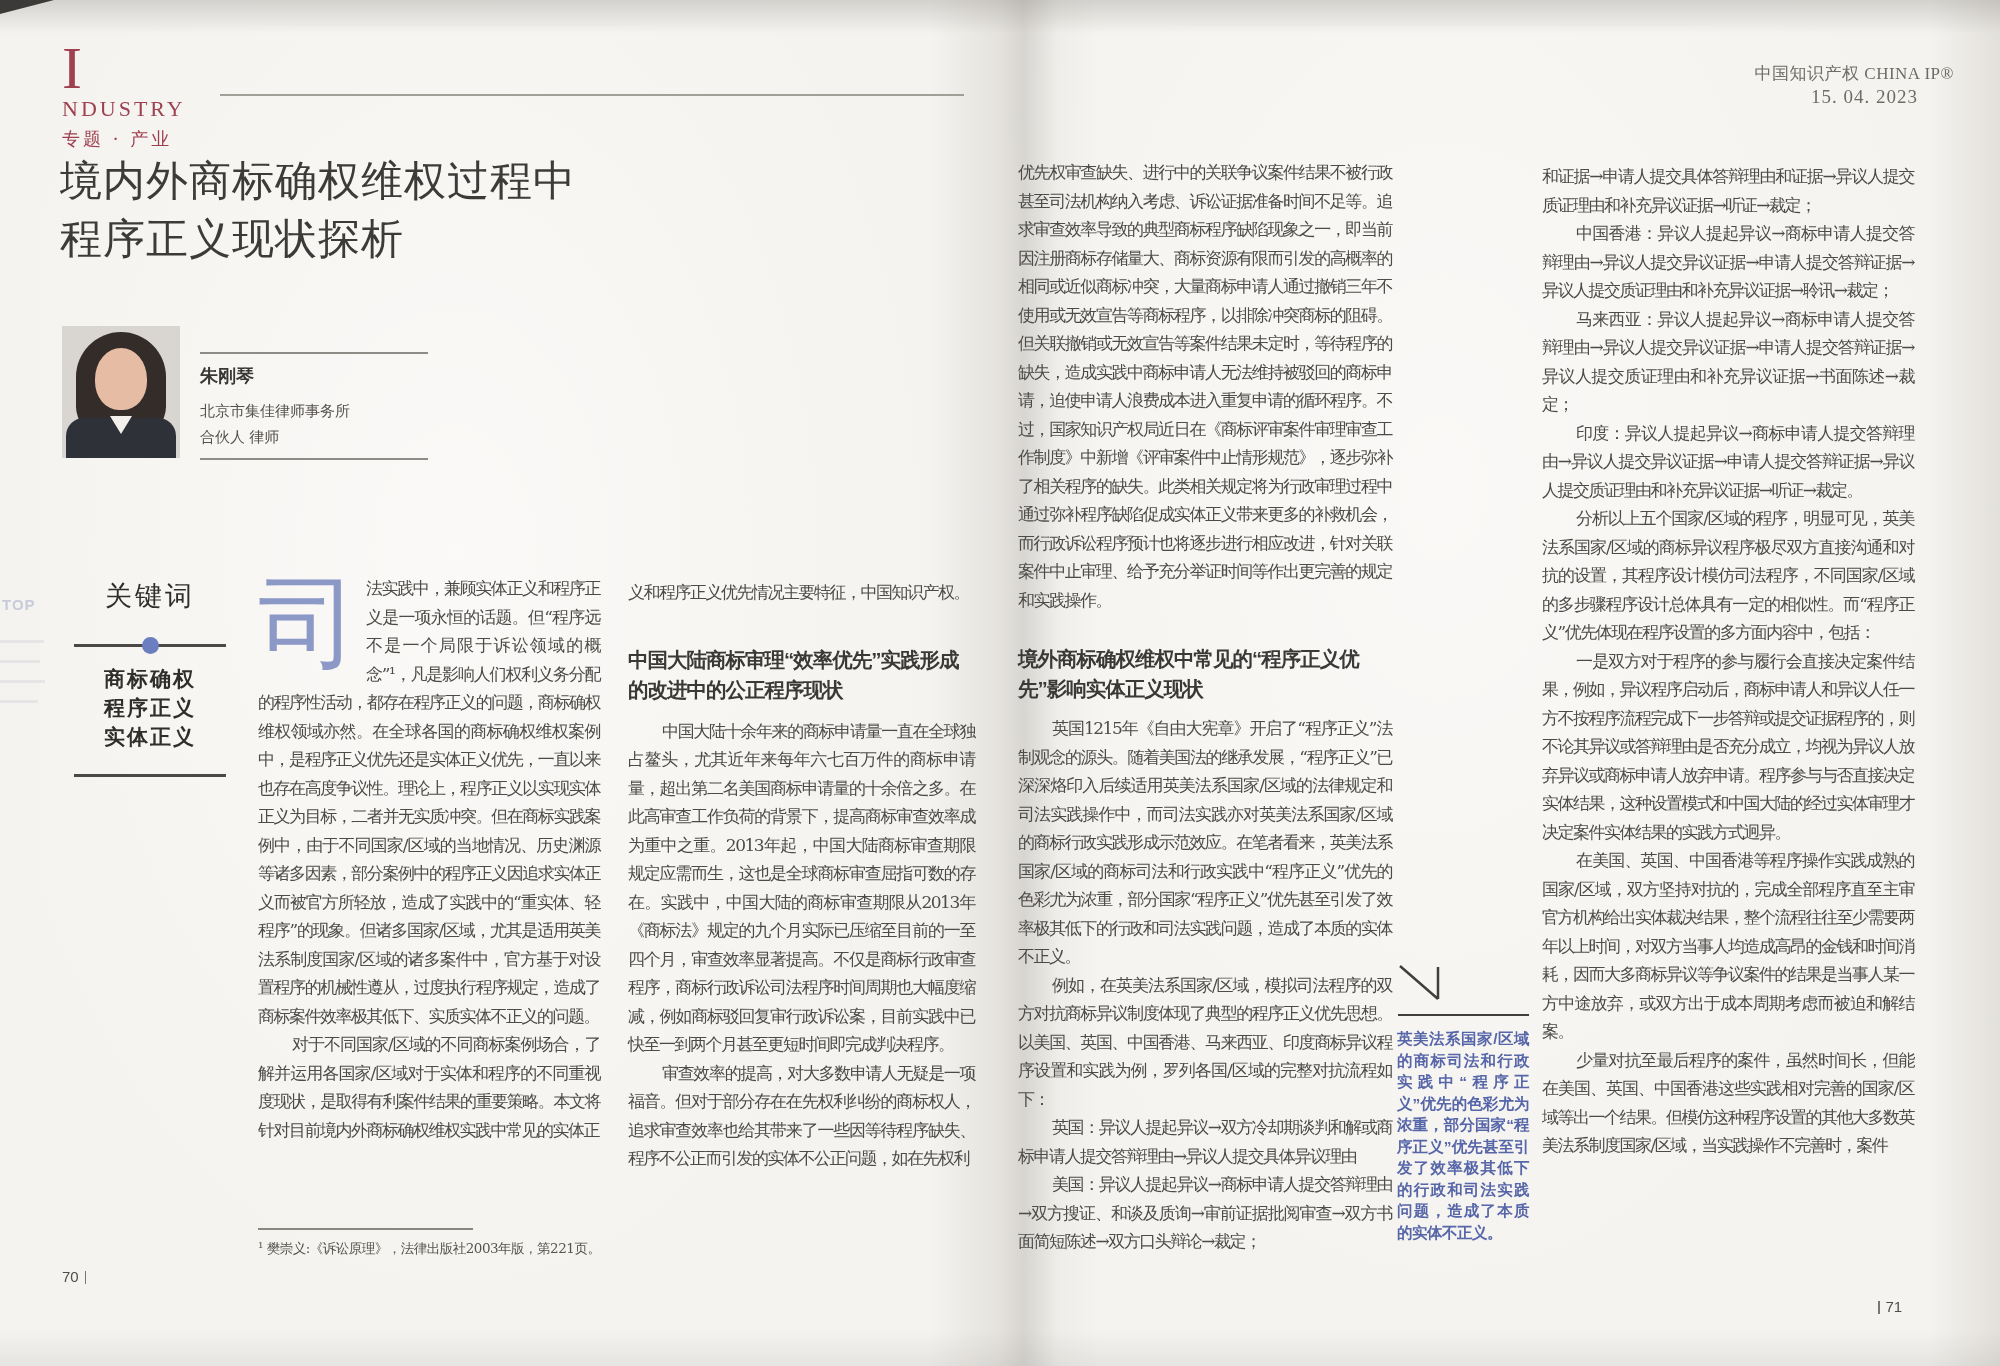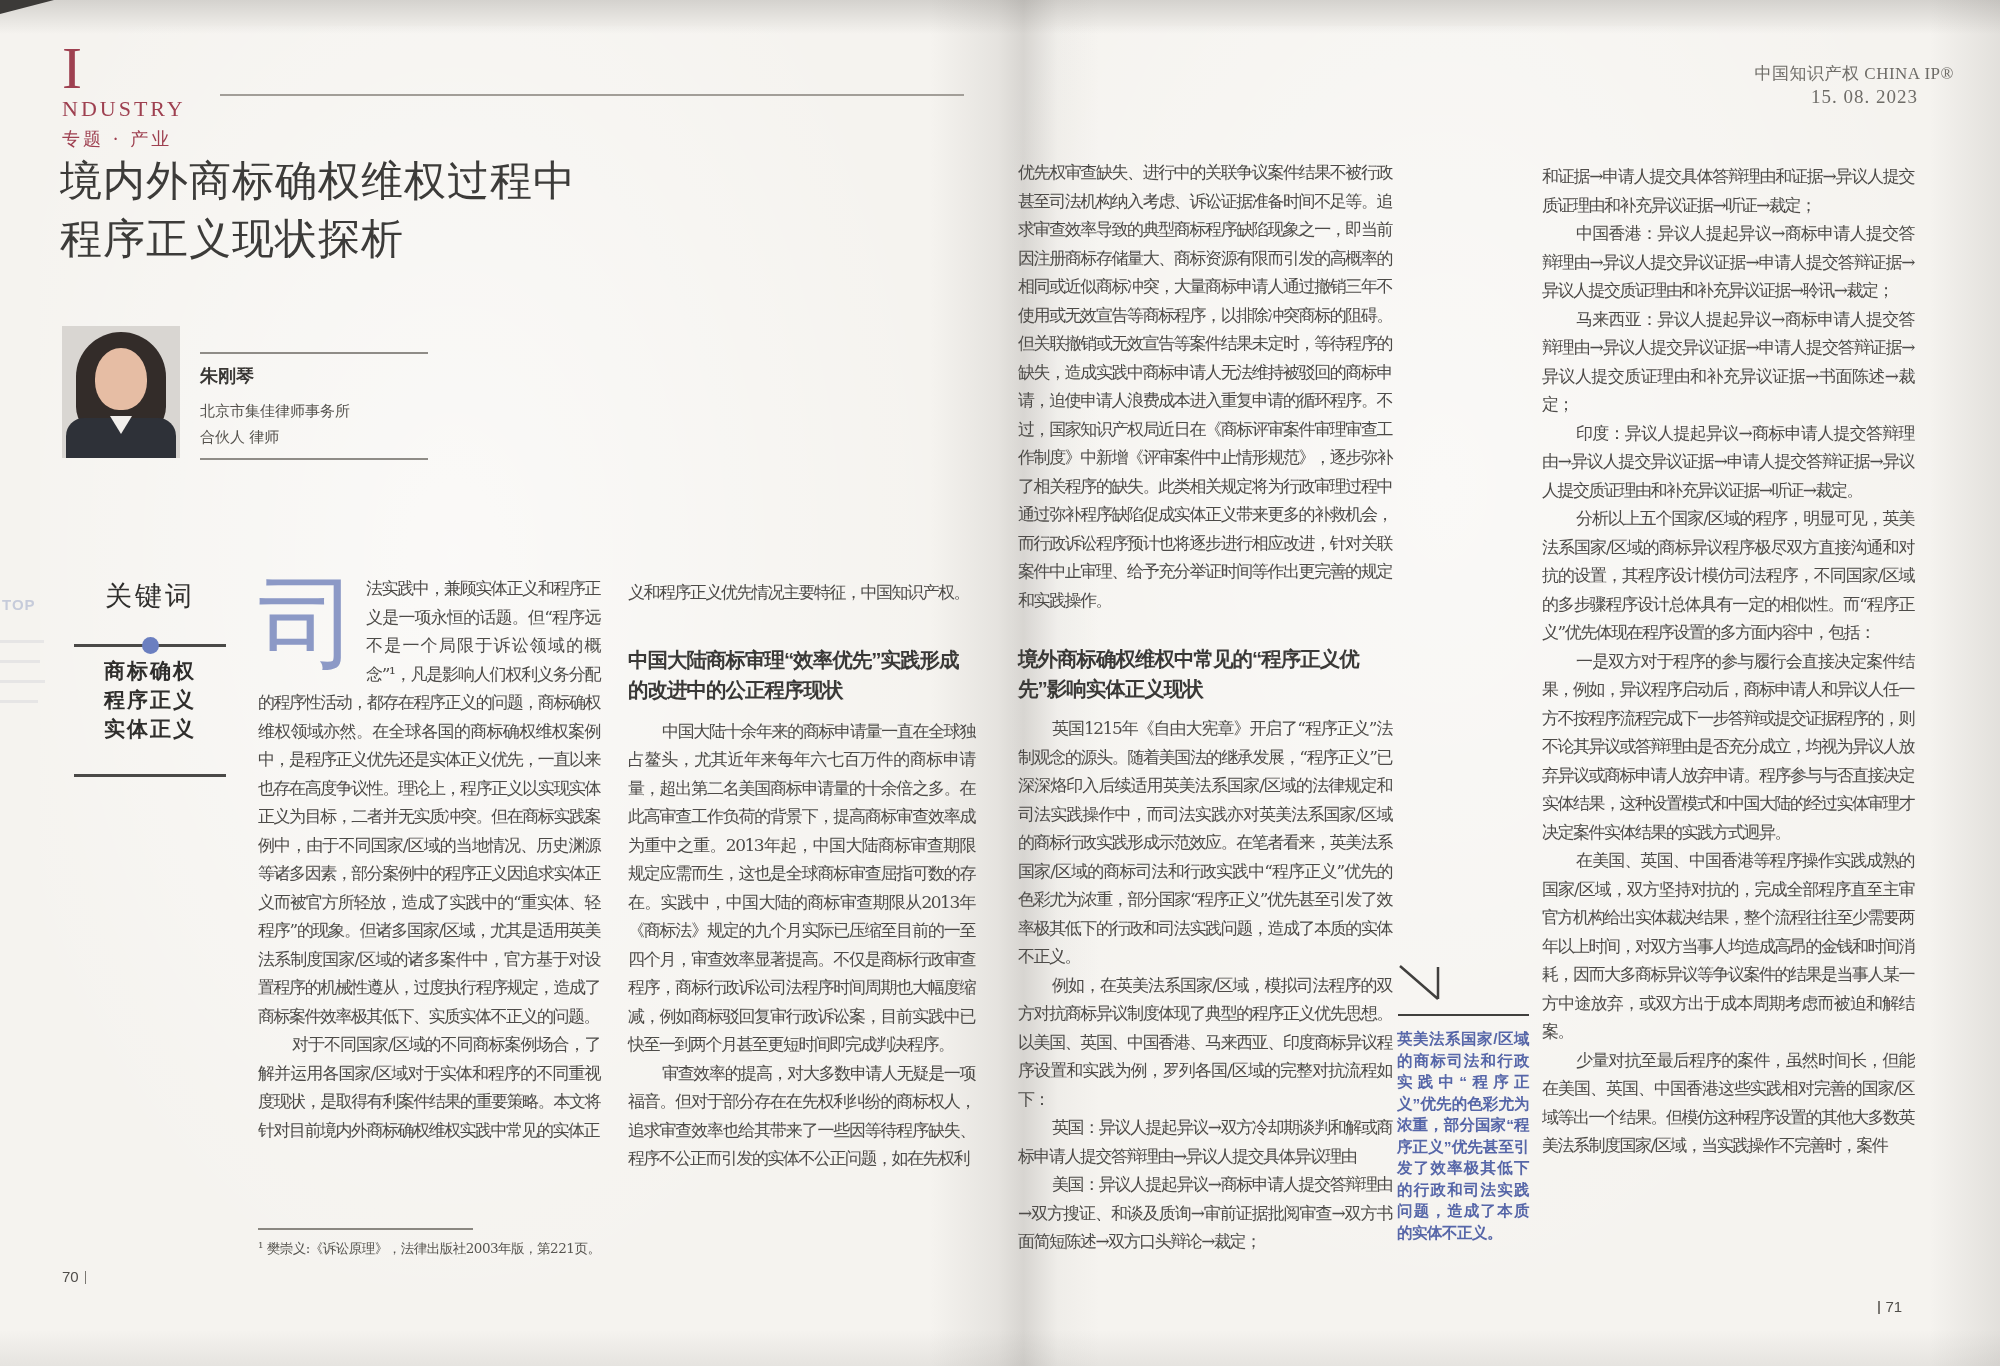--- a/index.html
+++ b/index.html
@@ -51,21 +51,21 @@
   .author-name{position:absolute;left:200px;top:364px;font:bold 18px "Liberation Sans",sans-serif;color:#3a3835;}
   .author-org{position:absolute;left:200px;top:402px;font:15px "Liberation Sans",sans-serif;color:#55524d;}
   .author-role{position:absolute;left:200px;top:428px;font:15px "Liberation Sans",sans-serif;color:#55524d;}
 
   .keywords{position:absolute;left:74px;top:578px;width:152px;text-align:center;}
   .kw-title{font-weight:normal;font-size:27px;letter-spacing:3px;color:#2f2e2c;}
   .kw-rule{position:absolute;height:3px;background:#4a4947;left:0;width:152px;}
   .kw-rule.r1{top:66px;}
   .kw-rule.r2{top:196px;}
   .kw-dot{position:absolute;left:68px;top:59px;width:17px;height:17px;border-radius:50%;background:#6b7fc0;}
-  .kw-items{position:absolute;top:78px;left:0;width:152px;}
+  .kw-items{position:absolute;top:86px;left:0;width:152px;}
   .kw-item{font-weight:bold;font-size:21px;letter-spacing:2px;line-height:29px;color:#2f2e2c;}
 
   
   .col{position:absolute;color:#4d4b48;font-size:17px;line-height:28.5px;
     letter-spacing:-1.5px;text-align:justify;}
   .col p{margin:0;}
   .col p.ind{text-indent:2em;}
   .col1{left:258px;top:574px;width:342px;}
   .col2{left:628px;top:578px;width:347px;}
   .col3{left:1018px;top:158px;width:374px;}
@@ -167,21 +167,21 @@
     <div class="subhead">中国大陆商标审理“效率优先”实践形成的改进中的公正程序现状</div>
     <p class="ind">中国大陆十余年来的商标申请量一直在全球独占鳌头，尤其近年来每年六七百万件的商标申请量，超出第二名美国商标申请量的十余倍之多。在此高审查工作负荷的背景下，提高商标审查效率成为重中之重。2013年起，中国大陆商标审查期限规定应需而生，这也是全球商标审查屈指可数的存在。实践中，中国大陆的商标审查期限从2013年《商标法》规定的九个月实际已压缩至目前的一至四个月，审查效率显著提高。不仅是商标行政审查程序，商标行政诉讼司法程序时间周期也大幅度缩减，例如商标驳回复审行政诉讼案，目前实践中已快至一到两个月甚至更短时间即完成判决程序。</p>
     <p class="ind">审查效率的提高，对大多数申请人无疑是一项福音。但对于部分存在在先权利纠纷的商标权人，追求审查效率也给其带来了一些因等待程序缺失、程序不公正而引发的实体不公正问题，如在先权利</p>
   </div>
 
   <div class="pagenum pn-left">
     <span>70</span><span class="bar"></span>
   </div>
 
   <div class="rp-brand">中国知识产权 CHINA IP®</div>
-  <div class="rp-date">15. 08. 2023</div>
+  <div class="rp-date">15. 04. 2023</div>
 
   <div class="col col3">
     <p>优先权审查缺失、进行中的关联争议案件结果不被行政甚至司法机构纳入考虑、诉讼证据准备时间不足等。追求审查效率导致的典型商标程序缺陷现象之一，即当前因注册商标存储量大、商标资源有限而引发的高概率的相同或近似商标冲突，大量商标申请人通过撤销三年不使用或无效宣告等商标程序，以排除冲突商标的阻碍。但关联撤销或无效宣告等案件结果未定时，等待程序的缺失，造成实践中商标申请人无法维持被驳回的商标申请，迫使申请人浪费成本进入重复申请的循环程序。不过，国家知识产权局近日在《商标评审案件审理审查工作制度》中新增《评审案件中止情形规范》，逐步弥补了相关程序的缺失。此类相关规定将为行政审理过程中通过弥补程序缺陷促成实体正义带来更多的补救机会，而行政诉讼程序预计也将逐步进行相应改进，针对关联案件中止审理、给予充分举证时间等作出更完善的规定和实践操作。</p>
     <div class="subhead">境外商标确权维权中常见的“程序正义优先”影响实体正义现状</div>
     <p class="ind">英国1215年《自由大宪章》开启了“程序正义”法制观念的源头。随着美国法的继承发展，“程序正义”已深深烙印入后续适用英美法系国家/区域的法律规定和司法实践操作中，而司法实践亦对英美法系国家/区域的商标行政实践形成示范效应。在笔者看来，英美法系国家/区域的商标司法和行政实践中“程序正义”优先的色彩尤为浓重，部分国家“程序正义”优先甚至引发了效率极其低下的行政和司法实践问题，造成了本质的实体不正义。</p>
     <p class="ind">例如，在英美法系国家/区域，模拟司法程序的双方对抗商标异议制度体现了典型的程序正义优先思想。以美国、英国、中国香港、马来西亚、印度商标异议程序设置和实践为例，罗列各国/区域的完整对抗流程如下：</p>
     <p class="ind">英国：异议人提起异议→双方冷却期谈判和解或商标申请人提交答辩理由→异议人提交具体异议理由</p>
     <p class="ind">美国：异议人提起异议→商标申请人提交答辩理由→双方搜证、和谈及质询→审前证据批阅审查→双方书面简短陈述→双方口头辩论→裁定；</p>
   </div>
 

